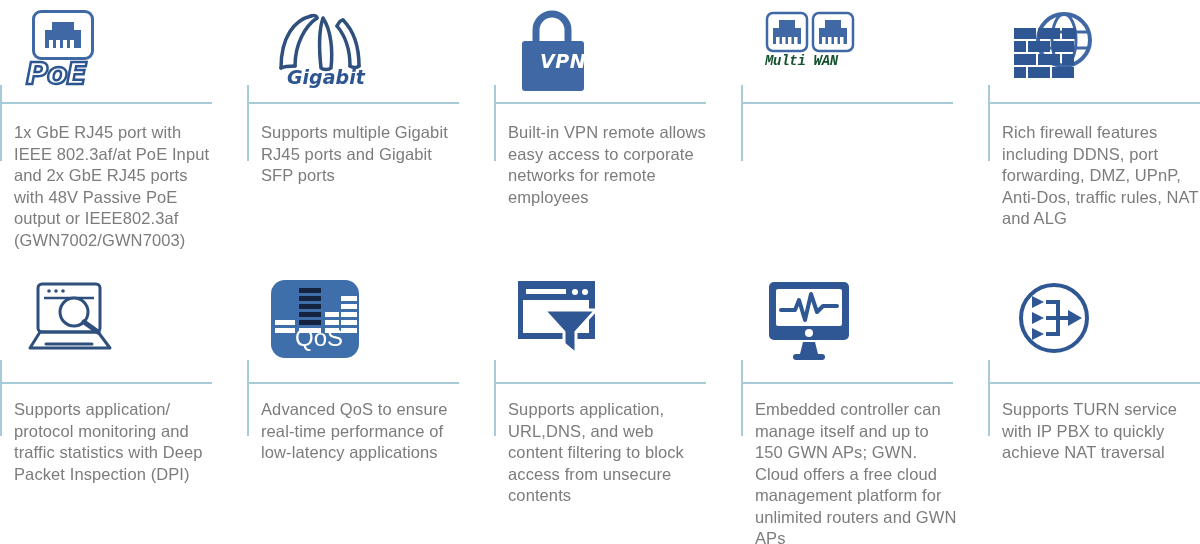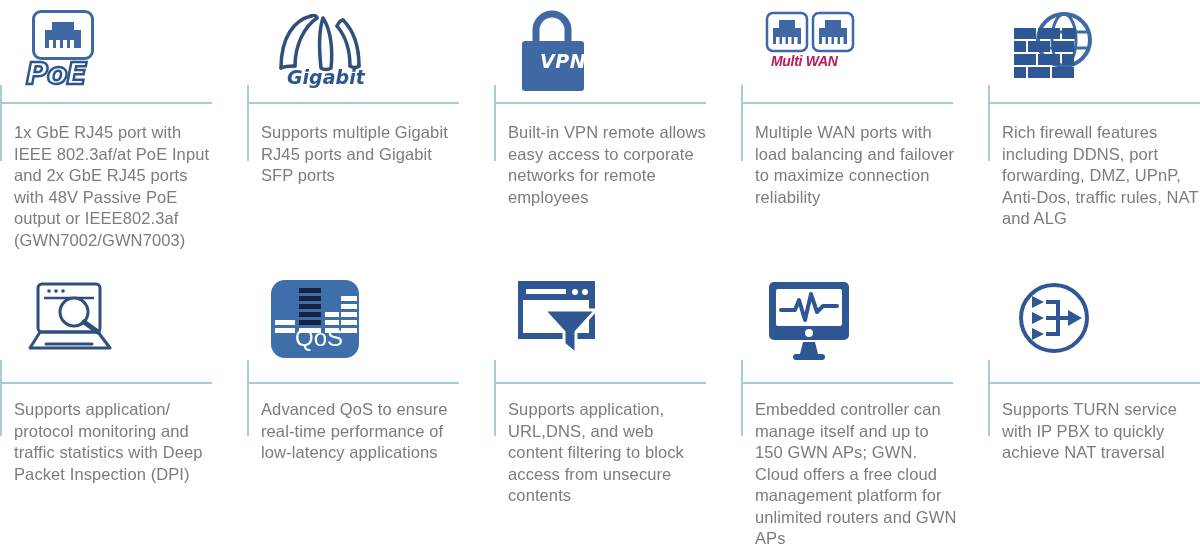--- a/index.html
+++ b/index.html
@@ -114,27 +114,26 @@
     font-weight: bold;
     font-style: italic;
     font-size: 19px;
     left: 22px;
     top: 40px;
     letter-spacing: 0.5px;
   }
   .vpn-holder { position: relative; width: 90px; height: 86px; }
   
   .mw-text {
-    font-family: Liberation Sans, sans-serif;
+    font-family: Liberation Mono, monospace;
     font-weight: bold;
     font-style: italic;
     font-size: 14px;
-    color: #be185d;
+    color: #14532d;
     margin-top: -3px;
-    margin-left: 6px;
     letter-spacing: -0.3px;
   }
   
   .qos-holder { position: relative; width: 92px; height: 80px; }
   .qos-label {
     position: absolute;
     color: #fff;
     font-family: "Liberation Sans", sans-serif;
     font-size: 24px;
     left: 24px;
@@ -224,21 +223,20 @@
               <path d="M8 18 L8 34 L36 34 L36 18 L30 18 L30 10 L14 10 L14 18 Z" fill="#3f68a5"></path>
               <rect x="11" y="27" width="3.5" height="7" fill="#ffffff"></rect>
               <rect x="17" y="27" width="3.5" height="7" fill="#ffffff"></rect>
               <rect x="23" y="27" width="3.5" height="7" fill="#ffffff"></rect>
               <rect x="29" y="27" width="3.5" height="7" fill="#ffffff"></rect>
             </g>
           </svg>
           <div class="mw-text">Multi WAN</div>
         </div>
       </div>
-      <div class="desc">Multiple WAN ports with load balancing and failover to maximize connection reliability</div>
     </div>
 
     <div class="cell r1">
       <div class="vline"></div>
       <div class="hline"></div>
       <div class="icon-wrap">
         <svg width="90" height="84" viewBox="0 0 90 84">
           <g>
             <circle cx="52" cy="30" r="26" fill="none" stroke="#3f68a5" stroke-width="4"></circle>
             <ellipse cx="52" cy="30" rx="12" ry="26" fill="none" stroke="#3f68a5" stroke-width="3"></ellipse>

